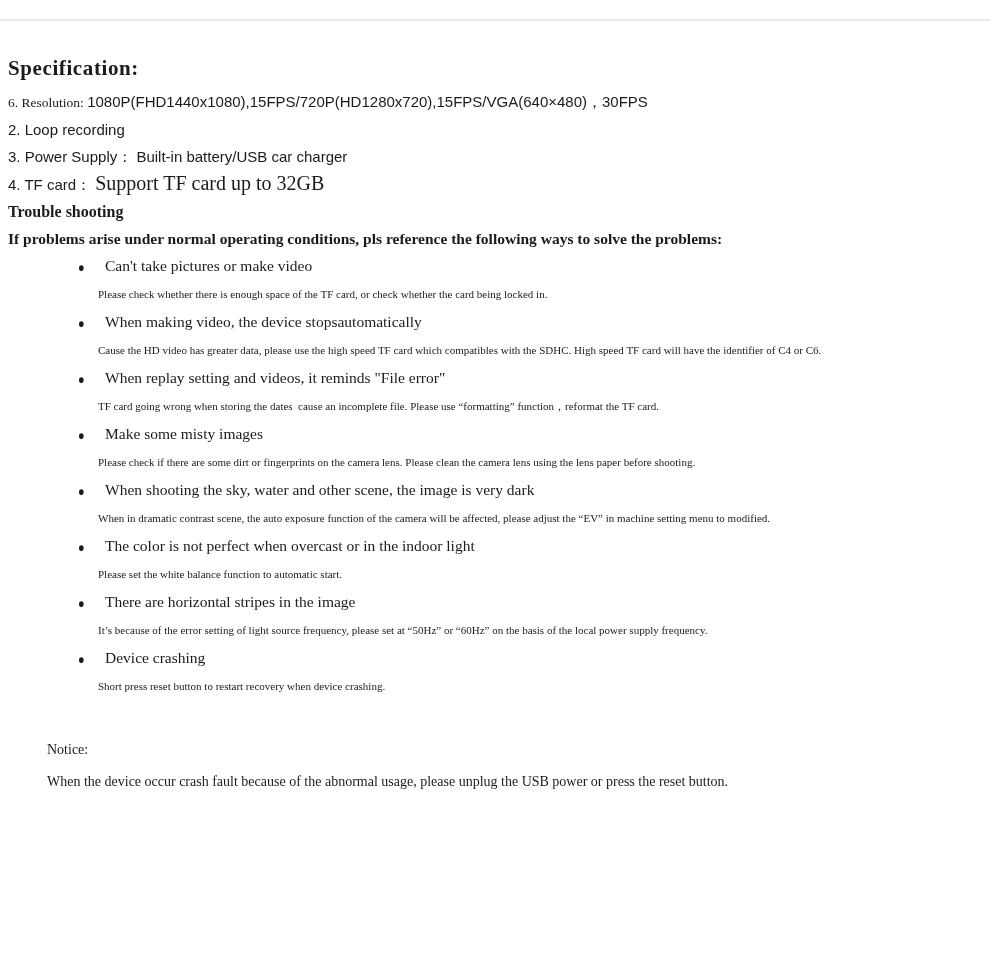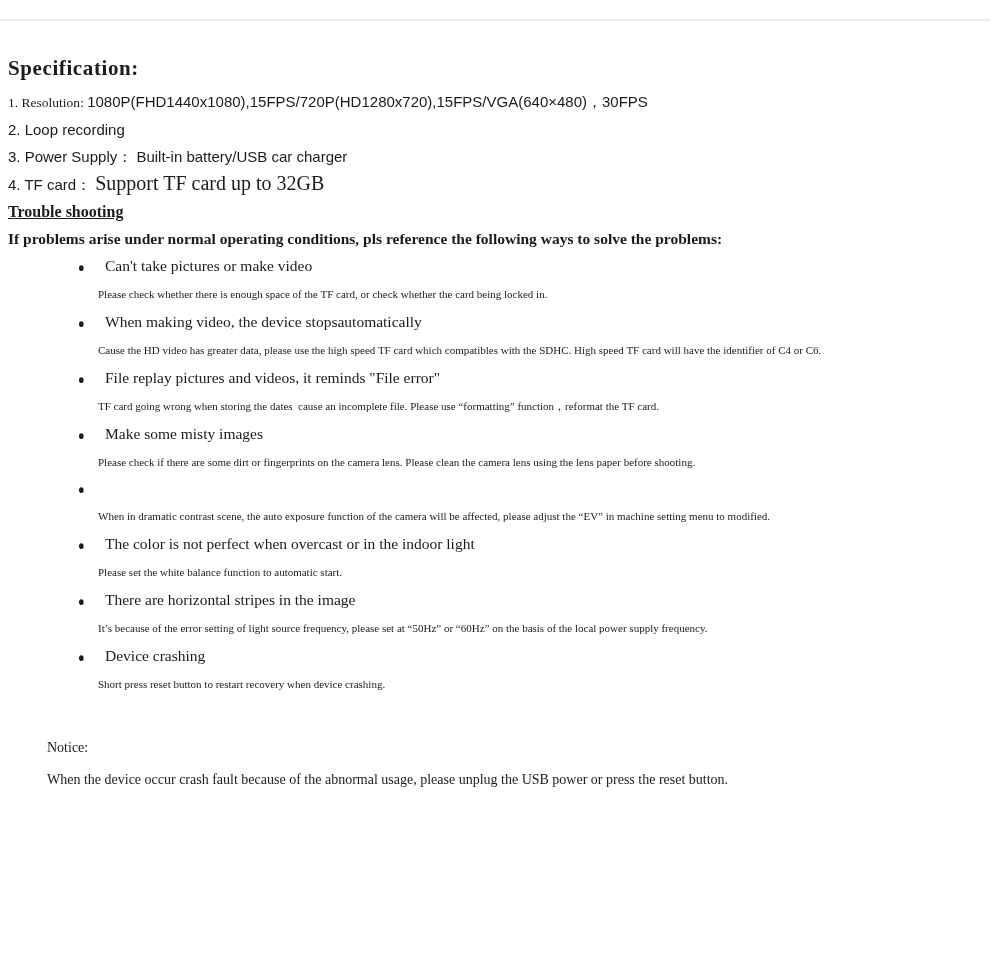--- a/index.html
+++ b/index.html
@@ -45,21 +45,20 @@
   }
   .serif-sm { font-family: "Liberation Serif", serif; font-size: 13.5px; }
   .serif-md { font-family: "Liberation Serif", serif; font-size: 20px; }
   .sans-md  { font-family: "Liberation Sans", sans-serif; font-size: 15px; }
   .trouble-heading {
     margin: 0 0 0 8px;
     font-family: "Liberation Serif", serif;
     font-weight: bold;
     font-size: 16px;
     line-height: 27px;
-    text-decoration: underline;
   }
   .intro {
     margin: 0 14px 0 8px;
     font-size: 15.5px;
     line-height: 27px;
     font-weight: bold;
   }
   .issue-title-row {
     display: flex;
     align-items: baseline;
@@ -97,21 +96,21 @@
 </head>
 <body>
 
 <div class="top-divider"></div>
 
 <div class="doc">
 
   <h1 class="spec-heading">Specification:</h1>
 
   <div class="spec-line">
-    <span class="serif-sm">1. Resolution: </span><span class="sans-md">1080P(FHD1440x1080),15FPS/720P(HD1280x720),15FPS/VGA(640×480)，30FPS</span>
+    <span class="serif-sm">6. Resolution: </span><span class="sans-md">1080P(FHD1440x1080),15FPS/720P(HD1280x720),15FPS/VGA(640×480)，30FPS</span>
   </div>
   <div class="spec-line">
     <span class="sans-md">2. Loop recording</span>
   </div>
   <div class="spec-line">
     <span class="sans-md">3. Power Supply：&nbsp;Built-in battery/USB car charger</span>
   </div>
   <div class="spec-line">
     <span class="sans-md">4. TF card：&nbsp;</span><span class="serif-md">Support TF card up to 32GB</span>
   </div>
@@ -133,36 +132,37 @@
       <div class="issue-title-row">
         <span class="bullet">●</span>
         <span>When making video, the device stopsautomatically</span>
       </div>
       <div class="issue-detail">Cause the HD video has greater data, please use the high speed TF card which compatibles with the SDHC. High speed TF card will have the identifier of C4 or C6.</div>
     </div>
 
     <div>
       <div class="issue-title-row">
         <span class="bullet">●</span>
-        <span>File replay pictures and videos, it reminds "File error"</span>
+        <span>When replay setting and videos, it reminds "File error"</span>
       </div>
       <div class="issue-detail">TF card going wrong when storing the dates&nbsp; cause an incomplete file. Please use&nbsp;“formatting”&nbsp;function，reformat the TF card.</div>
     </div>
 
     <div>
       <div class="issue-title-row">
         <span class="bullet">●</span>
         <span>Make some misty images</span>
       </div>
       <div class="issue-detail">Please check if there are some dirt or fingerprints on the camera lens. Please clean the camera lens using the lens paper before shooting.</div>
     </div>
 
     <div>
       <div class="issue-title-row">
         <span class="bullet">●</span>
+        <span>When shooting the sky, water and other scene, the image is very dark</span>
       </div>
       <div class="issue-detail">When in dramatic contrast scene, the auto exposure function of the camera will be affected, please adjust the “EV” in machine setting menu to modified.</div>
     </div>
 
     <div>
       <div class="issue-title-row">
         <span class="bullet">●</span>
         <span>The color is not perfect when overcast or in the indoor light</span>
       </div>
       <div class="issue-detail">Please set the white balance function to automatic start.</div>

